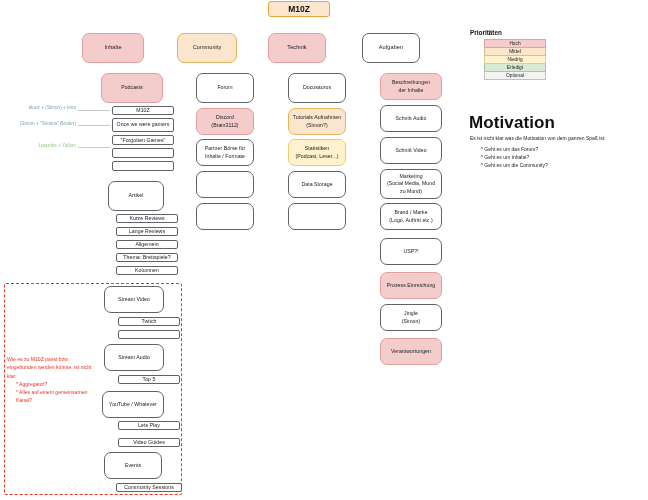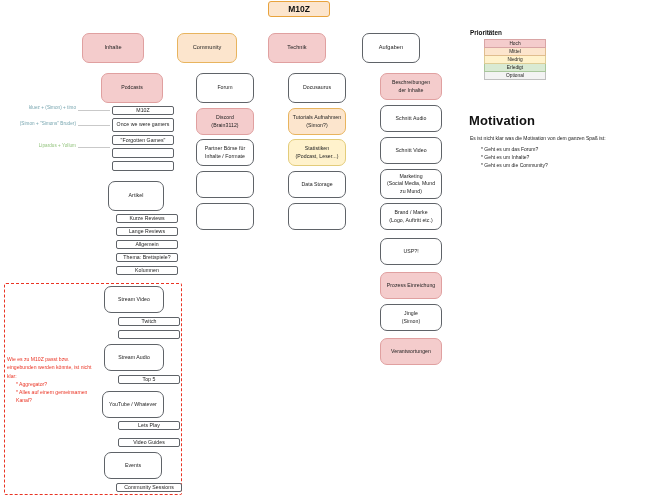--- a/index.html
+++ b/index.html
@@ -86,21 +86,21 @@
   }
   td.lg-hoch    { background:#f4cccc; border-color:#d9a5a5 !important; }
   td.lg-mittel  { background:#fce5cd; border-color:#e0bd8e !important; }
   td.lg-niedrig { background:#fff2cc; border-color:#ddcd96 !important; }
   td.lg-erledigt{ background:#d9ead3; border-color:#a9c79c !important; }
   td.lg-optional{ background:#f3f3f3; border-color:#c0c0c0 !important; }
 
   
   #motivation-title {
     position:absolute; left:469px; top:113px;
-    font-size:13px; font-weight:bold; color:#111; letter-spacing:.1px;
+    font-size:17px; font-weight:bold; color:#111; letter-spacing:.1px;
   }
   #motivation-intro {
     position:absolute; left:470px; top:135px; width:172px;
     font-size:5px; color:#222; line-height:1.4;
   }
   #motivation-list {
     position:absolute; left:481px; top:145px; width:160px;
     font-size:5px; color:#222; line-height:1.62;
   }
   #motivation-list div { white-space:nowrap; }

